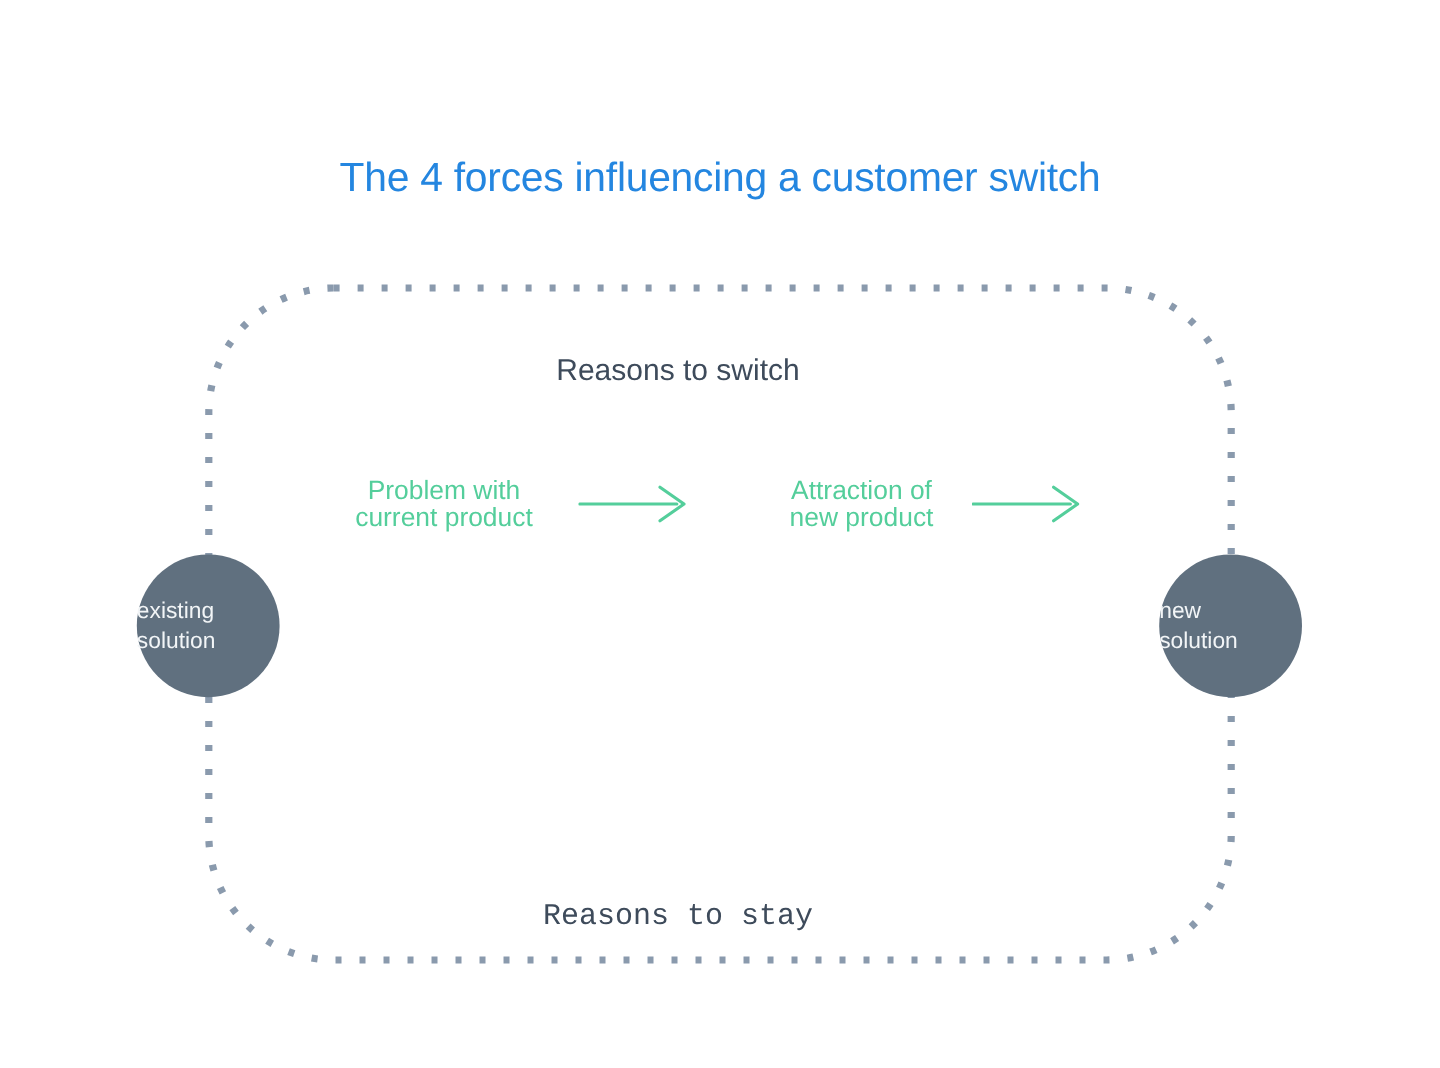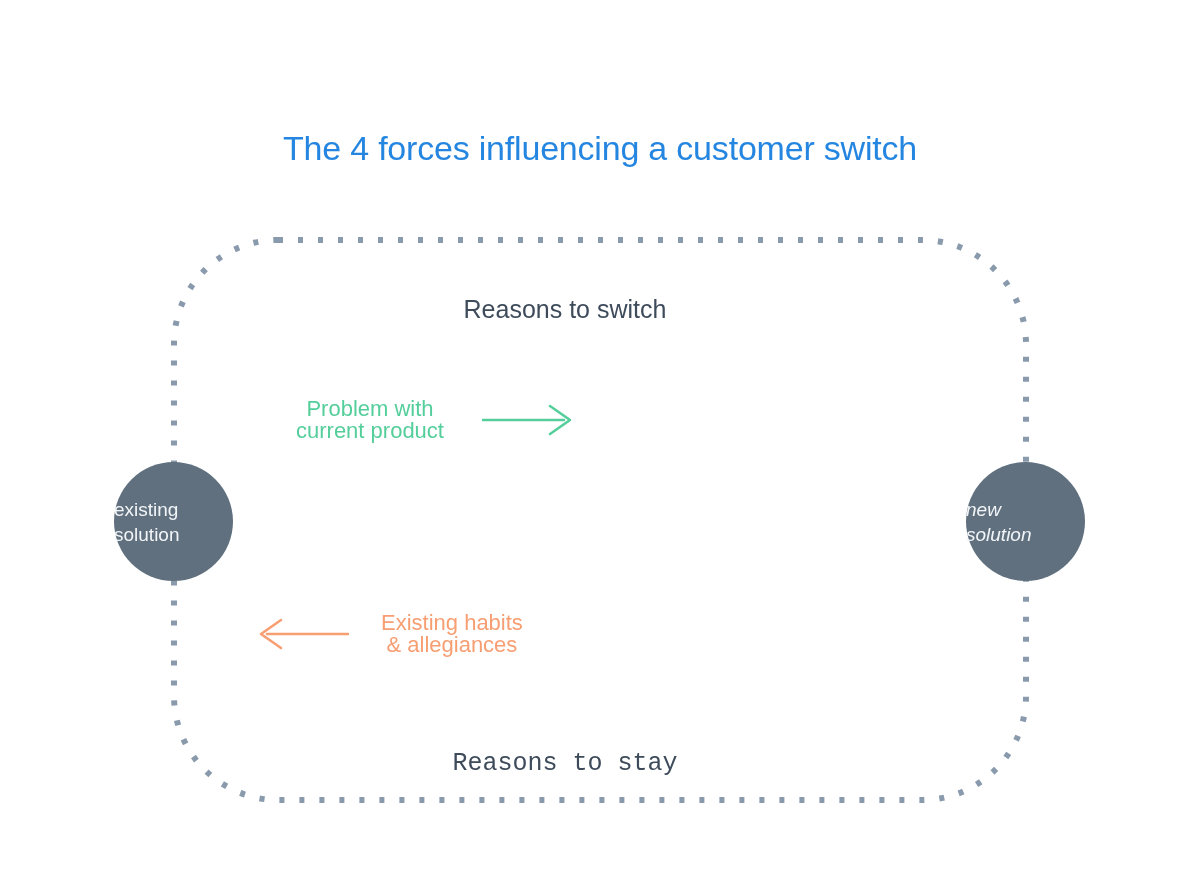--- a/index.html
+++ b/index.html
@@ -83,21 +83,20 @@
     line-height: 25px;
     text-align: center;
   }
   .node-existing {
     left: 114px;
     top: 438px;
   }
   .node-new {
     left: 966px;
     top: 438px;
-    font-style: italic;
   }
   .node-line { display: block; white-space: nowrap; }
 
   
   .force {
     position: absolute;
     display: flex;
     align-items: center;
     white-space: nowrap;
   }
@@ -155,26 +154,26 @@
     <div class="force-label">
       <div>Problem with</div>
       <div>current product</div>
     </div>
     <svg class="arrow" width="92" height="34" viewBox="0 0 92 34">
       <path d="M1 17 H82" stroke="#54CE9B" stroke-width="2.6" fill="none" stroke-linecap="round"></path>
       <path d="M68 3 L88 17 L68 31" stroke="#54CE9B" stroke-width="2.6" fill="none" stroke-linecap="round" stroke-linejoin="round"></path>
     </svg>
   </div>
 
+  <div class="force force-green force-attraction">
+    <div class="force-label">
+      <div>Attraction of</div>
+      <div>new product</div>
+    </div>
+    <svg class="arrow" width="92" height="34" viewBox="0 0 92 34">
+      <path d="M1 17 H82" stroke="#54CE9B" stroke-width="2.6" fill="none" stroke-linecap="round"></path>
+      <path d="M68 3 L88 17 L68 31" stroke="#54CE9B" stroke-width="2.6" fill="none" stroke-linecap="round" stroke-linejoin="round"></path>
+    </svg>
+  </div>
 
-  <div class="force force-orange force-habits">
-    <svg class="arrow" width="92" height="34" viewBox="0 0 92 34">
-      <path d="M91 17 H10" stroke="#F79E72" stroke-width="2.6" fill="none" stroke-linecap="round"></path>
-      <path d="M24 3 L4 17 L24 31" stroke="#F79E72" stroke-width="2.6" fill="none" stroke-linecap="round" stroke-linejoin="round"></path>
-    </svg>
-    <div class="force-label">
-      <div>Existing habits</div>
-      <div>&amp; allegiances</div>
-    </div>
-  </div>
 
 
 </div>
 
 </body></html>

